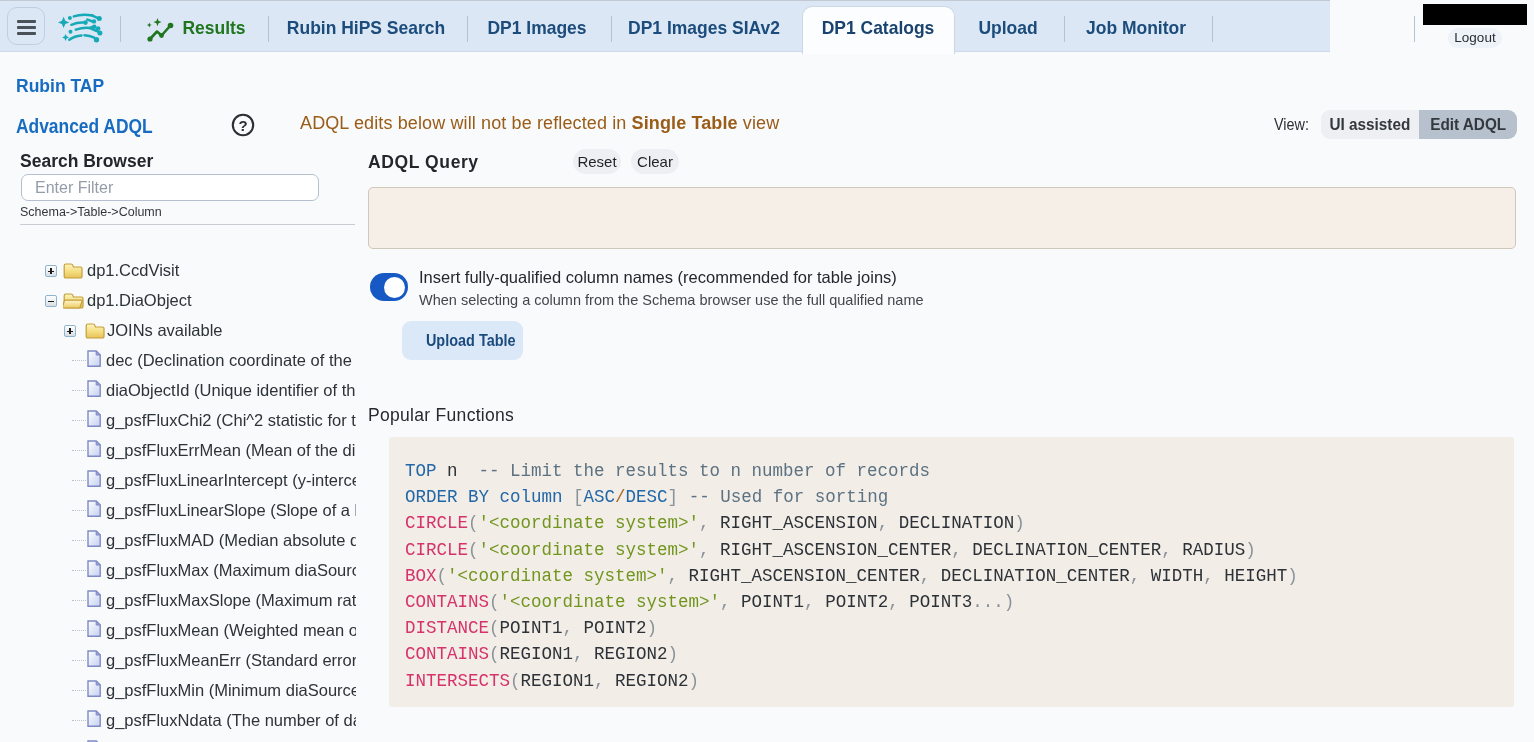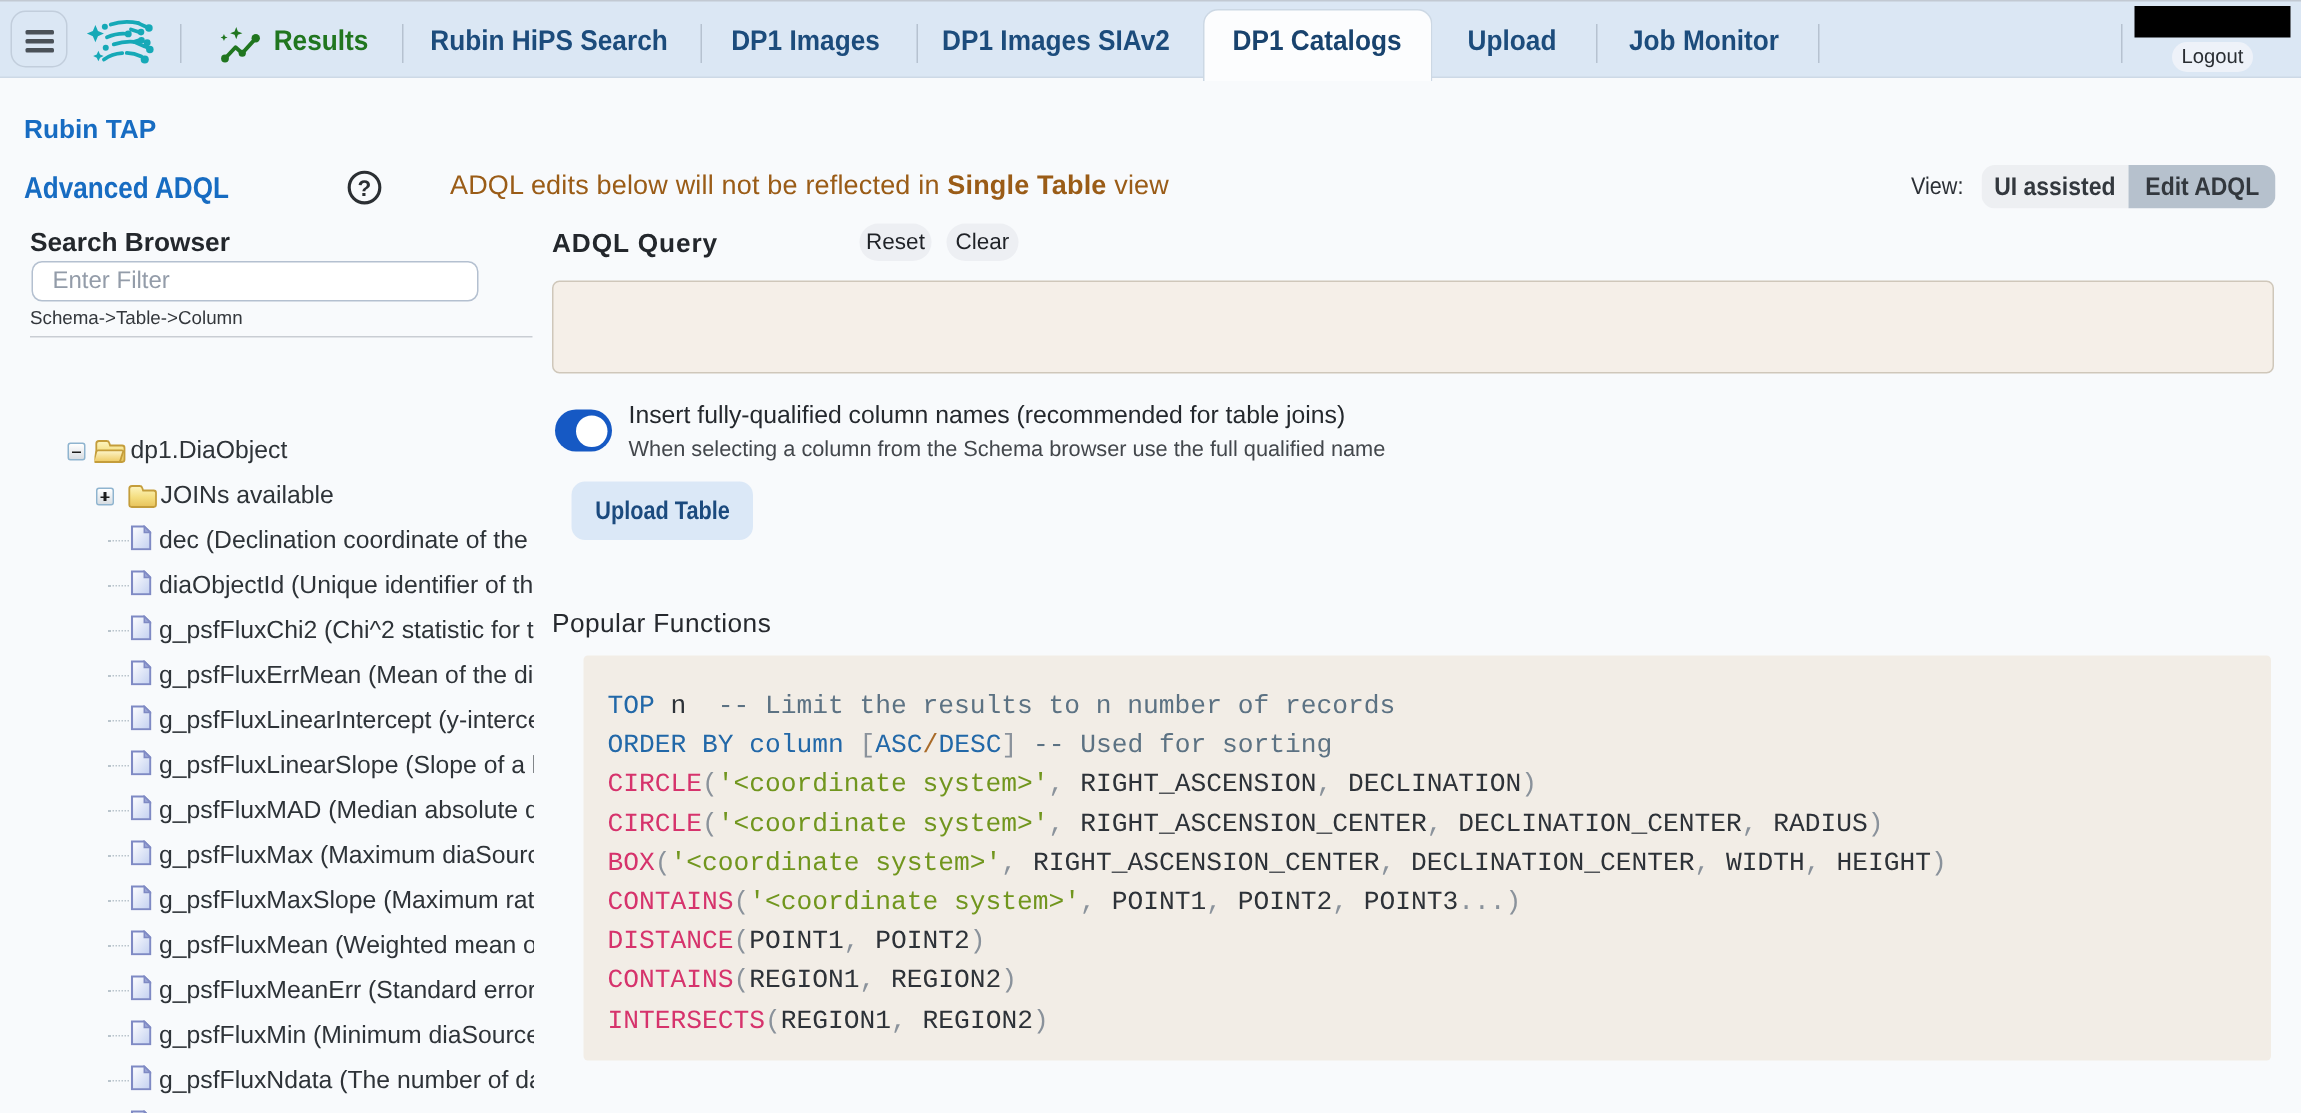--- a/index.html
+++ b/index.html
@@ -1,21 +1,21 @@
 <!DOCTYPE html>
 <html><head>
 <meta charset="utf-8">
 <style>
   * { margin:0; padding:0; box-sizing:border-box; }
   html,body { width:1534px; height:742px; overflow:hidden; }
   body { font-family:"Liberation Sans", sans-serif; background:#f8fafc; position:relative; }
   .abs { position:absolute; }
 
   
-  #topbar { position:absolute; left:0; top:0; width:1534px; height:52px;
+  #topbar { position:absolute; left:0; top:0; width:1330px; height:52px;
             background:#dbe7f4; border-top:1px solid #c2c9d2; border-bottom:1px solid #cdd9e6; }
   .vdiv { position:absolute; top:15px; width:1px; height:26px; background:#b6c2d0; }
   #hamb { position:absolute; left:7px; top:6px; width:38px; height:38px;
           border:1px solid #c2cedc; border-radius:10px; }
   #hamb span { position:absolute; left:9px; width:19px; height:2.8px; background:#4a5158; border-radius:1px; }
   .tabtxt { position:absolute; top:16px; font-size:19px; font-weight:600; color:#1c4c7c;
             transform:translateX(-50%) scaleX(0.92); white-space:nowrap; }
   #activetab { position:absolute; left:802px; top:5px; width:153px; height:48px;
                background:#fcfdfe; border:1px solid #ccd8e4; border-bottom:none;
                border-radius:10px 10px 0 0; }
@@ -56,22 +56,22 @@
   .pill { position:absolute; top:149px; height:25px; border-radius:13px; background:#edeff3;
           font-size:15px; color:#1f2227; text-align:center; line-height:25px; }
   #qbox { position:absolute; left:368px; top:187px; width:1148px; height:62px; background:#f5efe8;
           border:1px solid #cfc7ba; border-radius:5px; }
   #toggle { position:absolute; left:370px; top:273px; width:38px; height:28px; border-radius:14px;
             background:#1659c4; }
   #toggle:after { content:""; position:absolute; right:3.5px; top:3.5px; width:21px; height:21px;
                   border-radius:50%; background:#fff; }
   #tog-l1 { position:absolute; left:419px; top:268px; font-size:16.5px; color:#24282d; }
   #tog-l2 { position:absolute; left:419px; top:292px; font-size:14.5px; color:#43474c; }
-  #upload { position:absolute; left:381px; top:321px; width:121px; height:39px; background:#dbe8f7;
-            border-radius:9px; font-size:17px; font-weight:700; color:#1b4a7e; text-align:center;
+  #upload { position:absolute; left:402px; top:321px; width:121px; height:39px; background:#dbe8f7;
+            border-radius:9px; font-size:17px; font-weight:700; color:#1b4a7e; text-align:right;
             line-height:39px; }
   #pf-title { position:absolute; left:368px; top:405px; font-size:17.5px; letter-spacing:0.3px; color:#26292e; }
   #code { position:absolute; left:389px; top:437px; width:1125px; height:270px; background:#f2ede6;
           border-radius:3px; font-family:"Liberation Mono", monospace; font-size:17.5px;
           line-height:26.2px; padding:21px 0 0 16px; white-space:pre; color:#2d3238; }
   .kw { color:#2268a8; } .fn { color:#d6336c; } .st { color:#71961e; }
   .cm { color:#5c7283; } .pu { color:#8a929b; } .sl { color:#a96a28; }
 </style>
 </head>
 <body>
@@ -179,20 +179,27 @@
 <div id="seg">
     <div class="s1"><span style="display:inline-block; transform:scaleX(0.9);">UI assisted</span></div>
     <div class="s2"><span style="display:inline-block; transform:scaleX(0.9);">Edit ADQL</span></div>
   </div>
 
 <div id="sb-title">Search Browser</div>
 <div id="filter">Enter Filter</div>
 <div id="stc">Schema-&gt;Table-&gt;Column</div>
 <div id="sb-hr"></div>
 <div id="tree">
+<div class="trow" style="left:0; top:30px; width:356px;">
+      <div class="ebox plus" style="left:45px"></div>
+      <svg class="ticon" style="left:63px" width="22" height="18" viewBox="0 0 22 18">
+        <use href="#fclosed"></use>
+      </svg>
+      <span class="lbl" style="left:87px">dp1.CcdVisit</span>
+    </div>
 <div class="trow" style="left:0; top:60px; width:356px;">
       <div class="ebox" style="left:45px"></div>
       <svg class="ticon" style="left:63px" width="22" height="18" viewBox="0 0 22 18">
         <use href="#fopen"></use>
       </svg>
       <span class="lbl" style="left:87px">dp1.DiaObject</span>
     </div>
 <div class="trow" style="left:0; top:90px; width:356px;">
       <div class="ebox plus" style="left:64px"></div>
       <svg class="ticon" style="left:85px" width="22" height="18" viewBox="0 0 22 18">

